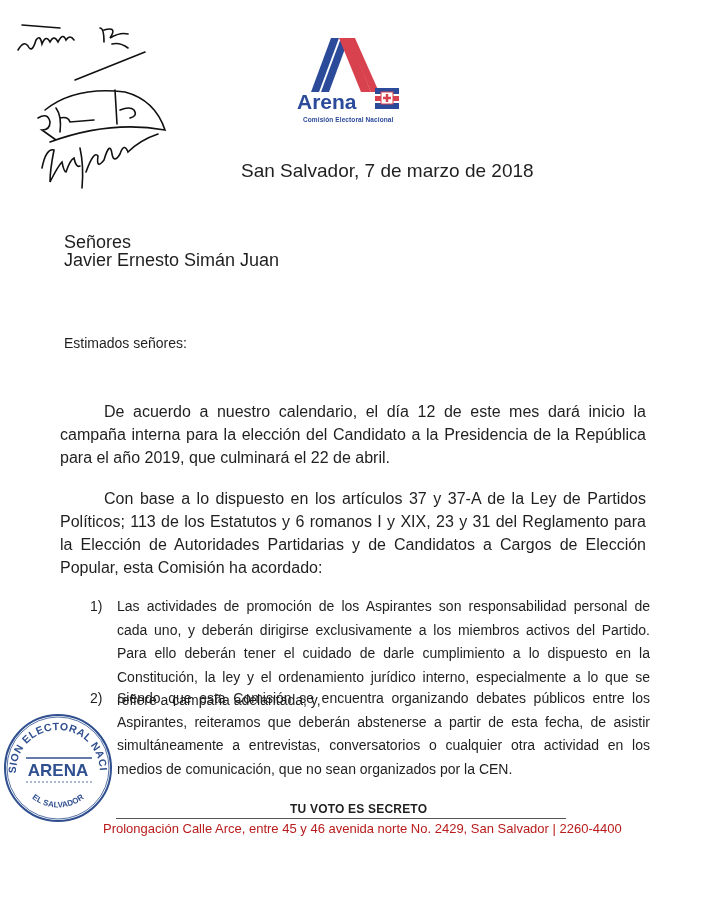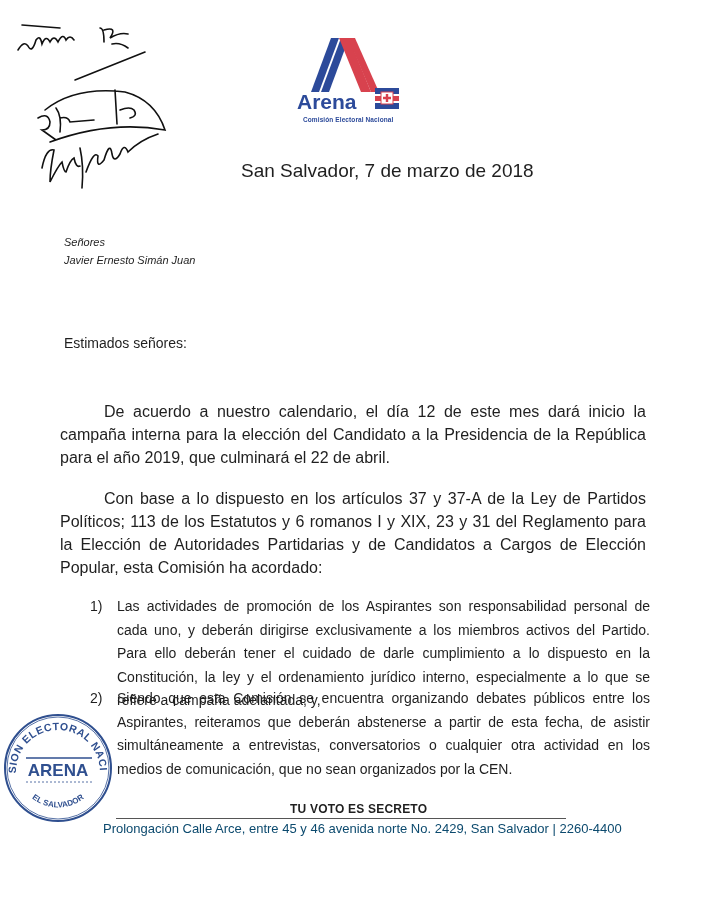--- a/index.html
+++ b/index.html
@@ -2,34 +2,34 @@
 <html><head>
 <meta charset="utf-8">
 <style>
   html, body { margin:0; padding:0; }
   body { width:705px; height:903px; background:#ffffff; position:relative; overflow:hidden;
          font-family:"Liberation Sans", sans-serif; color:#1f1f1f; }
   .abs { position:absolute; }
   .sig { position:absolute; left:0; top:0; }
   .logo { left:293px; top:30px; width:110px; height:100px; }
   .date { left:241px; top:160px; font-size:19px; }
-  .recip { left:64px; top:233px; font-size:11px; line-height:18px;font-style:italic; }
+  .recip { left:64px; top:233px; font-size:18px; line-height:18px; }
   .greet { left:64px; top:335px; font-size:14px; }
   .para { left:60px; width:586px; font-size:16px; line-height:23px; text-align:justify; text-indent:44px; }
   .p1 { top:400px; }
   .p2 { top:487px; }
   .list { left:90px; width:560px; font-size:14px; line-height:23.5px; }
   .li { position:relative; padding-left:27px; text-align:justify; }
   .li .num { position:absolute; left:0; top:0; }
   .l1 { top:595px; }
   .l2 { top:687px; }
   .stamp { left:2px; top:712px; width:112px; height:112px; }
   .footer-motto { left:290px; top:802px; font-size:12px; font-weight:bold; letter-spacing:0.2px;text-align:center; }
   .footer-line { left:116px; top:818px; width:450px; height:1px; background:#555; }
-  .footer-addr { left:103px; top:821px; font-size:13px; color:#0c4a6e; }
+  .footer-addr { left:103px; top:821px; font-size:13px; color:#b91c1c; }
 </style>
 </head>
 <body>
 
 <svg class="sig" width="200" height="200">
   <g fill="none" stroke="#111" stroke-width="1.6" stroke-linecap="round">
     <path d="M22 25 L60 28"></path>
     <path d="M18 50 q6 -10 10 -4 q4 8 8 -6 q4 -6 6 4 q4 -10 8 -2 q4 -8 8 0 q5 -10 8 -2 q4 -6 8 0 M100 28 q4 0 4 14 M104 30 q14 -4 6 8 q10 -6 18 -4 M112 44 q8 -2 16 4"></path>
     <path d="M75 80 L145 52"></path>
     <path d="M38 118 q10 -6 12 4 q0 8 -8 8 l14 10 M56 108 q6 8 4 24 M60 118 q8 -2 10 4 l24 -2 M115 90 l2 34 M120 110 q10 -4 14 0 q4 6 -4 8 M50 142 q60 -22 115 -12 q-10 -30 -40 -38 q-50 -6 -80 18"></path>

